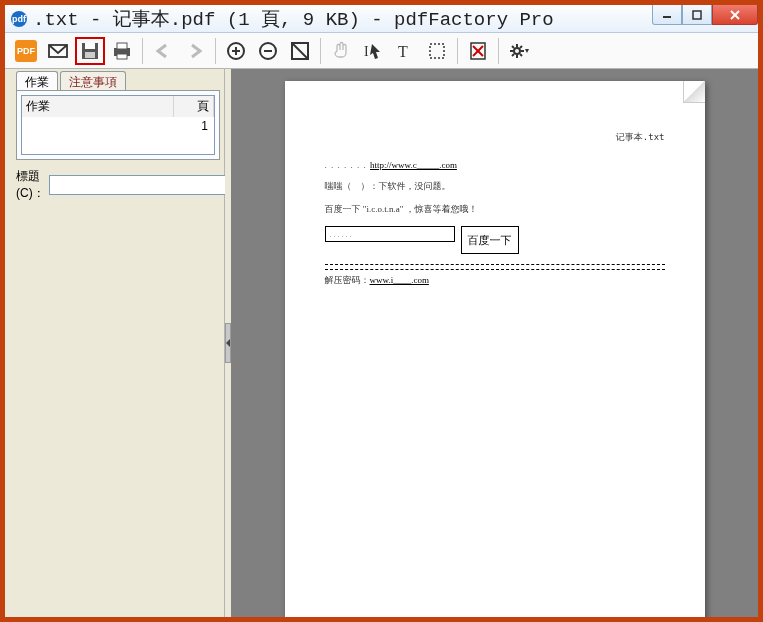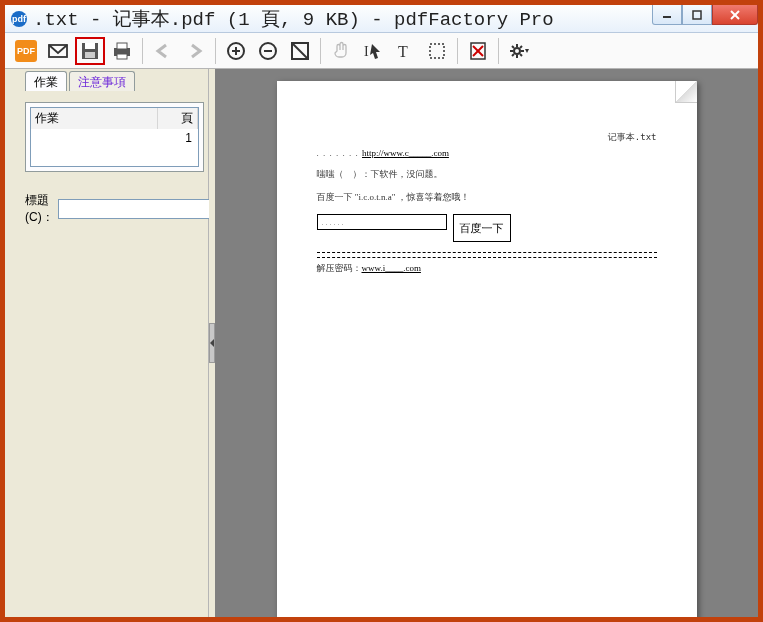--- a/index.html
+++ b/index.html
@@ -13,44 +13,44 @@
   .win-btn.min{ border-radius:0 0 0 3px;}
   .win-btn.close { background: linear-gradient(#f07a6e,#d9442f); color:#fff; border-color:#b0392b; width:46px; border-radius:0 0 3px 0;}
   .win-btn.max{}
   .toolbar { height:36px; background:#fafafa; border-bottom:1px solid #b5b5b5; display:flex; align-items:center; padding:0 6px; gap:2px;}
   .tb-btn { width:30px; height:28px; display:flex; align-items:center; justify-content:center; border:1px solid transparent; border-radius:3px;}
   .tb-sep{ width:1px; height:26px; background:#c5c5c5; margin:0 3px;}
   .tb-btn.highlight{ border:2px solid #d10000; border-radius:0;}
   .pdf-ico{ width:22px; height:22px; background:#f28c1a; border-radius:3px; display:flex; align-items:center; justify-content:center; color:#fff; font-size:9px; font-weight:bold;}
   svg{display:block;}
   .body { flex:1; display:flex; overflow:hidden; }
-  .left-panel { width:204px; border-right:1px solid #b5b5b5; background:#ece9d8; display:flex; flex-direction:column; padding:2px 4px 4px 20px;gap:12px;}
+  .left-panel { width:220px; border-right:1px solid #b5b5b5; background:#ece9d8; display:flex; flex-direction:column; padding:2px 4px 4px 11px;}
   .tabs-row{ display:flex; height:20px; }
   .tab { padding:2px 8px 0 8px; border:1px solid #919b9c; border-bottom:none; background:#fcfcfe; border-radius:3px 3px 0 0; margin-right:2px; font-size:12px;}
-  .tab.inactive{ background:#f1efe6; color:#6d28d9;}
+  .tab.inactive{ background:#f1efe6; color:#7f1d1d;}
   .tab-body{ border:1px solid #919b9c; background:#fcfcfe; padding:4px; margin-top:-1px;}
   .job-list{ border:1px solid #7f9db9; background:#fff; height:60px; }
   .job-header{ display:flex; background:#f3f3f3;}
   .job-header span{ border-right:1px solid #d6d6d6; padding:2px 4px; font-size:12px;}
   .col-name{ flex:1;}
   .col-page{ width:40px; text-align:right;}
   .job-row{ display:flex; font-size:12px;}
   .job-row .cell-name{flex:1; padding:2px 4px;}
   .job-row .cell-page{ width:40px; text-align:right; padding:2px 6px;}
   .opts{ margin-top:10px; display:flex; flex-direction:column; gap:6px;}
   .opt{ display:flex; align-items:center; gap:4px; font-size:12px;}
   .opt input{ width:13px; height:13px;}
   .title-row{ margin-top:8px; display:flex; align-items:center; gap:4px;}
   .title-row input[type=text]{ flex:1; border:1px solid #7f9db9; height:20px; padding:0 4px;}
   .splitter{ width:6px; background:#ece9d8; position:relative;}
   .splitter .grip{ position:absolute; left:0; top:50%; transform:translateY(-50%); width:6px; height:40px; background:#c8c8c8; border:1px solid #9a9a9a; display:flex; align-items:center; justify-content:center;}
   .preview{ flex:1; background:#808080; display:flex; justify-content:center; padding:12px 0 0 0; overflow:hidden;}
   .page{ width:420px; height:590px; background:#fff; box-shadow:2px 2px 6px rgba(0,0,0,0.4); position:relative; padding:50px 40px 20px 40px; font-family: SimSun, serif;}
   .page .corner{ position:absolute; top:0; right:0; width:22px; height:22px; background:linear-gradient(135deg,#fff 0%,#fff 48%,#ddd 50%,#fff 100%); border-left:1px solid #ccc; border-bottom:1px solid #ccc;}
-  .doc-top-small{ text-align:right; font-size:9px; font-family:monospace; color:#333; margin-bottom:4px;}
+  .doc-top-small{ text-align:right; font-size:9px; font-family:monospace; color:#333; margin-bottom:16px;}
   .doc-line{ font-size:9px; color:#333; margin-bottom:10px;}
   .doc-line .dots{ letter-spacing:1px;}
   .doc-line a{ color:#000; text-decoration:underline;}
   .search-row{ display:flex; gap:6px; margin:6px 0 10px 0;}
   .search-box{ border:1px solid #000; height:16px; width:130px; font-size:8px; padding:0 4px; display:flex; align-items:center; color:#888;}
   .search-btn{ border:1px solid #000; height:16px; padding:13px 6px; font-size:11px; display:flex; align-items:center;}
   .dash{ border-top:1.5px dashed #000; margin:4px 0;}
 </style>
 </head>
 <body>

